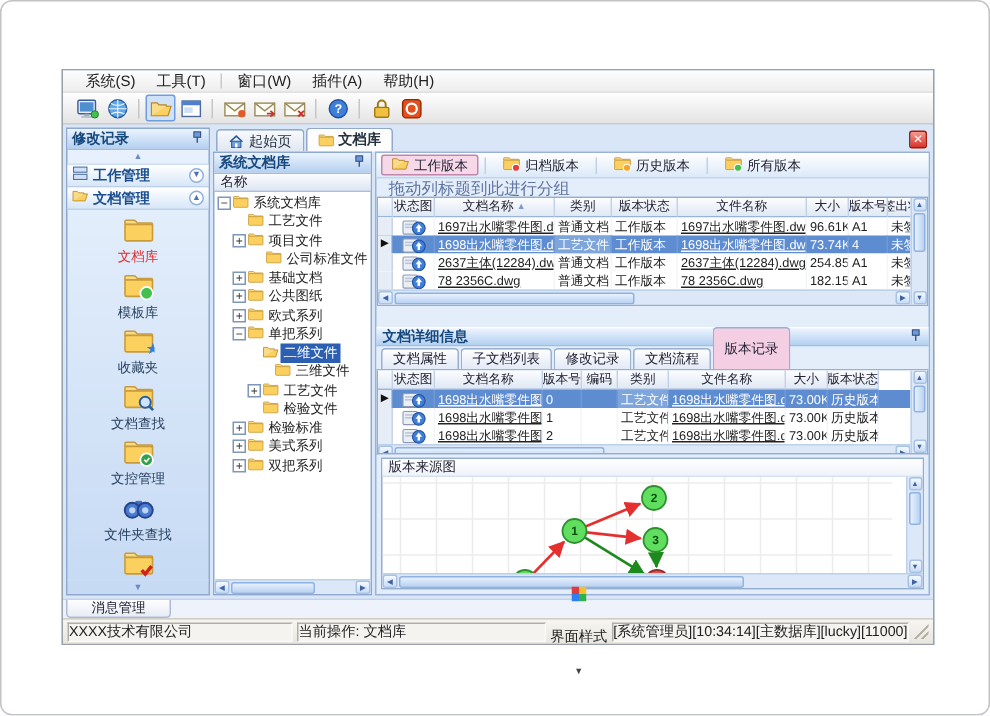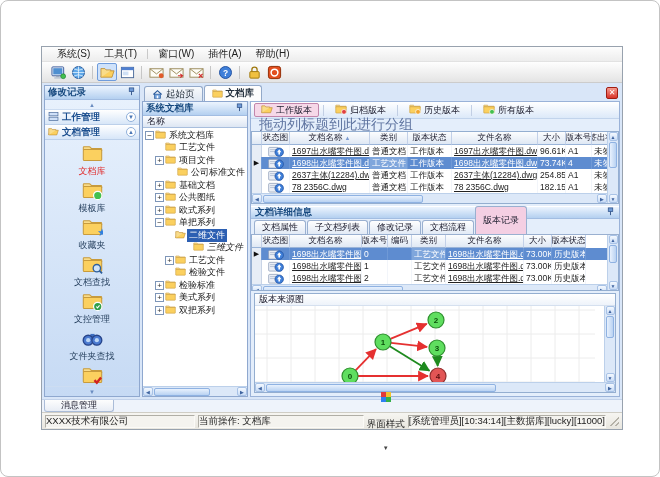--- a/index.html
+++ b/index.html
@@ -58,37 +58,37 @@
   .hscroll .grow, .vscroll .grow { flex:1; }
   .vscroll { width:11px; flex:0 0 11px; background:#dce8f8; border-left:1px solid #bcd0ea; display:flex; flex-direction:column; align-items:center; }
   .vthumb { width:8px; height:26px; margin:1px 0; background:linear-gradient(90deg,#e8f1fd,#b9d2f2); border:1px solid #8fb2e2; border-radius:2px; }
 
   
   .workpanel { flex:1; display:flex; flex-direction:column; min-width:0; background:#e4eefb; border:1px solid #9ab2d8; }
   .verbar { height:17px; flex:0 0 17px; display:flex; align-items:center; gap:1px; padding:0 3px; background:linear-gradient(#ffffff,#dce9f9); border-bottom:1px solid #c2d4ec; }
   .verbtn { height:14px; display:flex; align-items:center; gap:3px; padding:0 6px; font-size:9px; color:#223; border:1px solid transparent; border-radius:2px; }
   .verbtn.selected { background:#f6d8e8; border-color:#c286ab; }
   .verbar .vsep { width:1px; height:11px; background:#c2cfe4; margin:0 3px; }
-  .grouphint { height:12px; flex:0 0 12px; font-size:14px; color:#5f74a0; display:flex; align-items:center; padding-left:8px; }
+  .grouphint { height:12px; flex:0 0 12px; font-size:11px; color:#5f74a0; display:flex; align-items:center; padding-left:8px; }
 
   .tablebox { display:flex; border:1px solid #94aed0; background:#fff; overflow:hidden; }
   .tmain { flex:1; display:flex; flex-direction:column; overflow:hidden; }
   .trh { display:flex; flex:0 0 13px; }
   .th { background:linear-gradient(#fcfdfe,#dfe8f4); border-right:1px solid #c2d0e8; border-bottom:1px solid #9ab4d8; font-size:8.5px; color:#223; display:flex; align-items:center; justify-content:center; gap:2px; overflow:hidden; white-space:nowrap; }
   .tr { display:flex; flex:0 0 12px; background:#fff; }
   .td { font-size:8.5px; color:#222; line-height:12px; padding:0 2px; border-right:1px solid #f2f5fa; overflow:hidden; white-space:nowrap; }
   .tr.selected { background:#5e8cd0; }
   .tr.selected .td { color:#fff; border-right-color:#6f99d6; }
   .tr.selected .td.cat { background:#7fa6dc; }
   .td.link { text-decoration:underline; }
   .td.ind { background:#e7edf6; border-right:1px solid #c9d4e6; color:#111; font-size:7px; text-align:center; padding:0; }
   .tr.selected .td.ind { background:#e7edf6; color:#111; }
   .sort-asc { color:#7a9ad0; font-size:6px; }
 
-  .detail-hd { height:13px; flex:0 0 13px; background:linear-gradient(#ecf4fe,#b4d0f0); color:#17497f; font-size:9.5px; font-weight:bold; display:flex; align-items:center; padding:0 4px; border-top:1px solid #fff; border-bottom:1px solid #a2bde2; margin-top:2px; }
+  .detail-hd { height:13px; flex:0 0 13px; background:linear-gradient(#ecf4fe,#b4d0f0); color:#17497f; font-size:9.5px; font-weight:bold; display:flex; align-items:center; padding:0 4px; border-top:1px solid #fff; border-bottom:1px solid #a2bde2; margin-top:14px; }
   .detail-hd .grow { flex:1; }
   .dtabs { height:16px; flex:0 0 16px; display:flex; align-items:flex-end; gap:1px; padding:1px 3px 0; border-bottom:1px solid #9ab0d0; background:#e4eefb;text-align:right; }
   .dtab { height:14px; display:flex; align-items:center; padding:0 7px; font-size:9px; color:#223; border:1px solid #9ab0d0; border-bottom:none; border-radius:3px 3px 0 0; background:linear-gradient(#fefefe,#e2eaf6); }
   .dtab.active { background:#f4cfe3; height:28px; }
 
   .graphbox { flex:1; margin:2px 3px 3px; border:1px solid #94aed0; background:#fff; display:flex; flex-direction:column; min-height:0; }
   .graph-lbl { height:12px; flex:0 0 12px; font-size:9px; color:#223; display:flex; align-items:center; padding:0 4px; background:linear-gradient(#ffffff,#eef3fa); border-bottom:1px solid #d5e0ef; }
   .graph-area { flex:1; display:flex; min-height:0; }
   .graph-canvas { flex:1; position:relative; overflow:hidden; }
 
@@ -425,21 +425,21 @@
                   <span class="tlabel">单把系列</span>
                 </div>
                 <div class="tnode selected" style="padding-left: 22px;">
                   <span class="texp none"></span>
                   <span style="margin-right: 1px;"><svg width="11" height="11" viewBox="0 0 16 16">
                       <path d="M1 13 L3.2 6.2 L15 6.2 L12.8 13 Z" fill="#fbd05f" stroke="#b8862a" stroke-width="0.8"></path>
                       <path d="M1 13 L1 3.8 L5.2 3.8 L6.4 5.2 L11.5 5.2 L11.5 6.2" fill="#f9dc8a" stroke="#b8862a" stroke-width="0.8"></path>
                     </svg></span>
                   <span class="tlabel">二维文件</span>
                 </div>
-                <div class="tnode" style="padding-left: 40px; font-style: italic;">
+                <div class="tnode" style="padding-left: 30px;">
                   <span class="texp none"></span>
                   <span style="margin-right: 1px;"><svg width="11" height="11" viewBox="0 0 16 16">
                       <path d="M1 5 L1 3.4 Q1 2.9 1.5 2.9 L5.6 2.9 Q6.1 2.9 6.4 3.3 L7.3 4.3 L14.4 4.3 Q15 4.3 15 4.9 L15 5.6 Z" fill="#f9dc8a" stroke="#c89b3c" stroke-width="0.8"></path>
                       <rect x="1" y="5" width="14" height="8.4" rx="0.8" fill="#fbd05f" stroke="#c89b3c" stroke-width="0.8"></rect>
                     </svg></span>
                   <span class="tlabel">三维文件</span>
                 </div>
                 <div class="tnode" style="padding-left: 22px;">
                   <span class="texp">+</span>
                   <span style="margin-right: 1px;"><svg width="11" height="11" viewBox="0 0 16 16">

